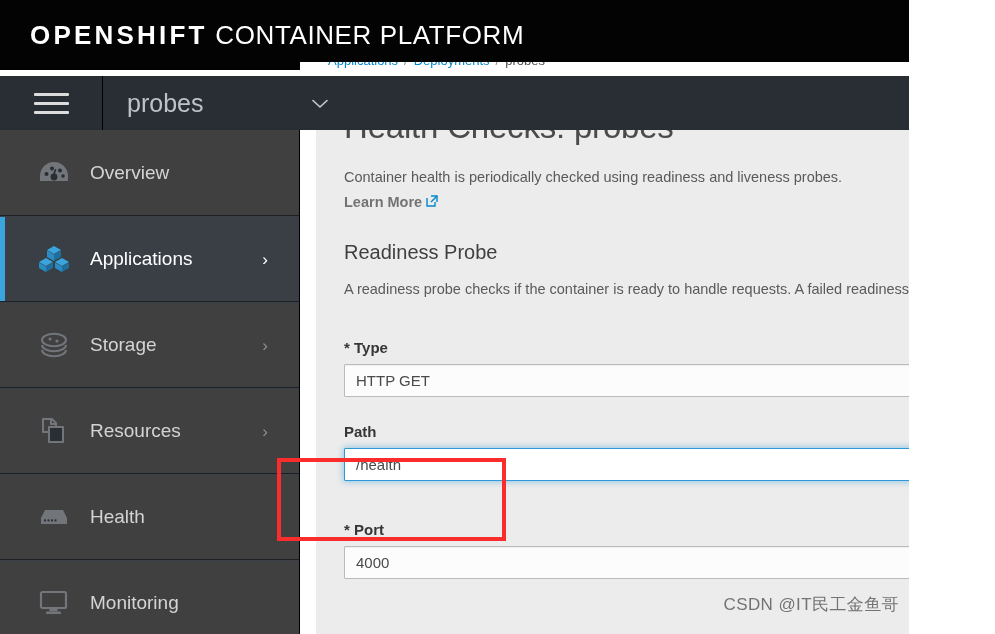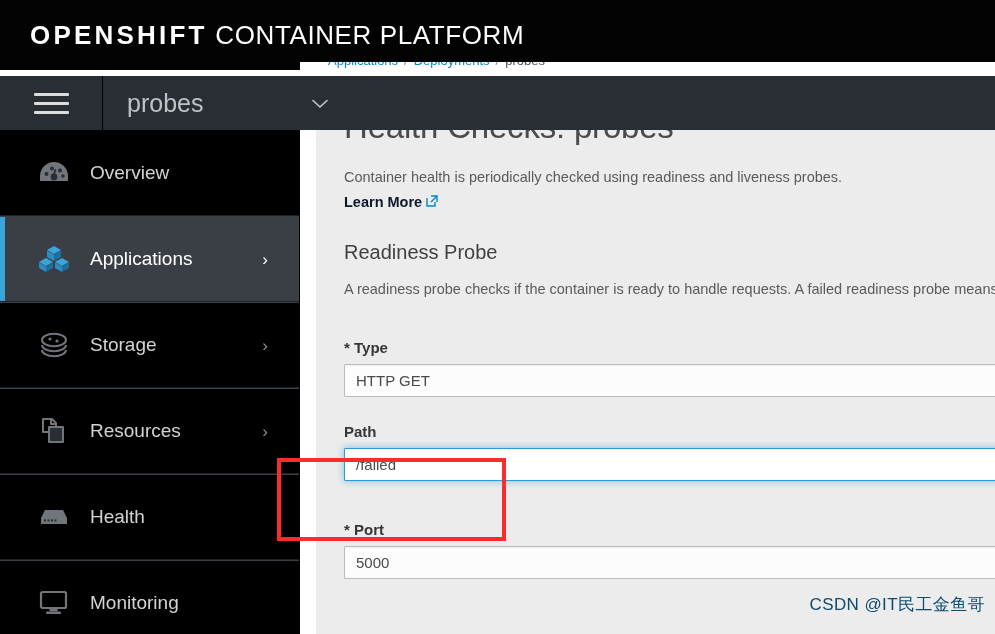--- a/index.html
+++ b/index.html
@@ -7,21 +7,21 @@
   html, body {
     width: 995px;
     height: 634px;
     overflow: hidden;
     background: #fff;
     font-family: "Liberation Sans", sans-serif;
   }
 
   #app {
     position: relative;
-    width: 995px;
+    width: 909px;
     height: 634px;
     overflow: hidden;
   }
 
   
   .masthead {
     position: absolute;
     left: 0; top: 0;
     width: 995px; height: 70px;
     background: #030303;
@@ -112,21 +112,21 @@
     font-size: 15px;
     line-height: 1;
   }
 
   
   .sidebar {
     position: absolute;
     left: 0; top: 130px;
     width: 300px;
     height: 504px;
-    background: #000000;
+    background: #404040;
     border-right: 1px solid #000;
     z-index: 2;
   }
   .nav-item {
     position: relative;
     height: 86px;
     display: flex;
     align-items: center;
     padding-left: 37px;
     border-bottom: 1px solid #1d2126;
@@ -198,21 +198,21 @@
     margin-top: 19px;
     font-size: 14.5px;
     color: #5a5a5a;
     line-height: 20px;
     white-space: nowrap;
   }
   .learn-more {
     display: inline-block;
     margin-top: 7px;
     font-size: 14.5px;
-    color: #0f172a;
+    color: #737373;
     font-weight: 600;
     cursor: pointer;
     white-space: nowrap;
   }
   .learn-more .ext {
     display: inline-block;
     margin-left: 4px;
     font-size: 12px;
   }
 
@@ -296,21 +296,21 @@
     z-index: 6;
     pointer-events: none;
   }
 
   
   .watermark {
     position: absolute;
     right: 10px;
     bottom: 18px;
     font-size: 17px;
-    color: #0c4a6e;
+    color: #737373;
     white-space: nowrap;
     z-index: 5;
     letter-spacing: 0.4px;
   }
 </style>
 </head>
 <body>
 
 <div id="app">
 
@@ -453,26 +453,26 @@
       <div class="section-desc">A readiness probe checks if the container is ready to handle requests. A failed readiness probe means that a container should not receive any traffic from a proxy, even if it's running.</div>
 
       <div class="form-label">* Type</div>
       <div class="field">
         <span>HTTP GET</span>
       </div>
 
 
       <div class="path-label">Path</div>
       <div class="field focused">
-        <span>/failed</span>
+        <span>/health</span>
       </div>
 
       <div class="form-label">* Port</div>
       <div class="field">
-        <span>5000</span>
+        <span>4000</span>
       </div>
 
     </div>
   </div>
 
   <div class="annotation-box"></div>
 
   <div class="watermark">CSDN @IT民工金鱼哥</div>
 
 </div>

